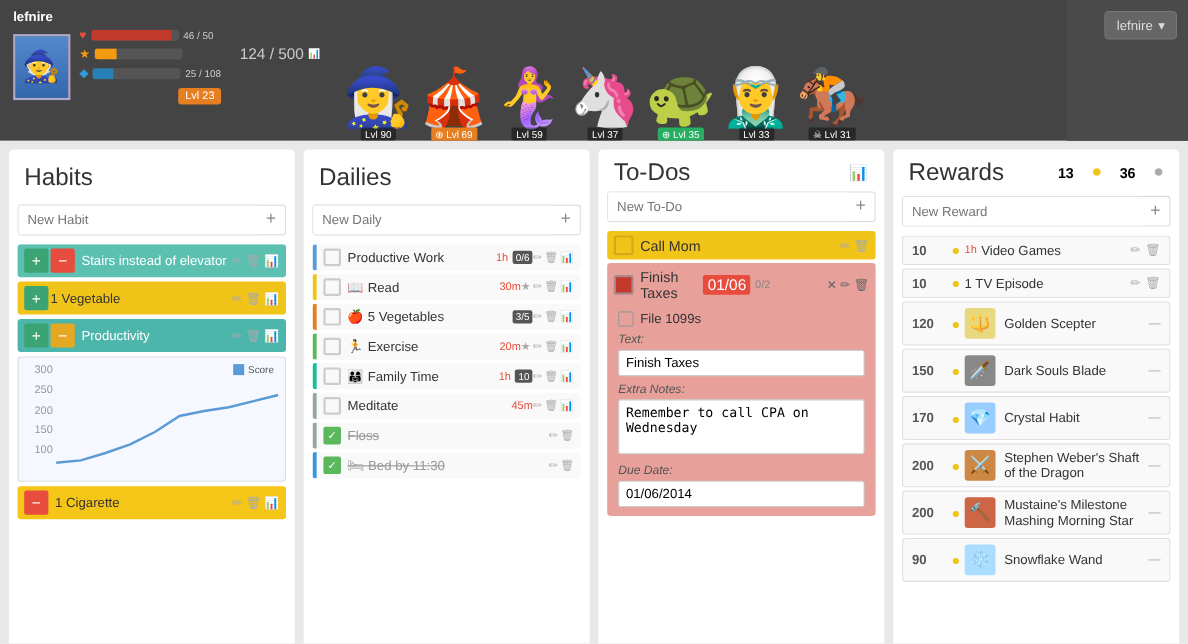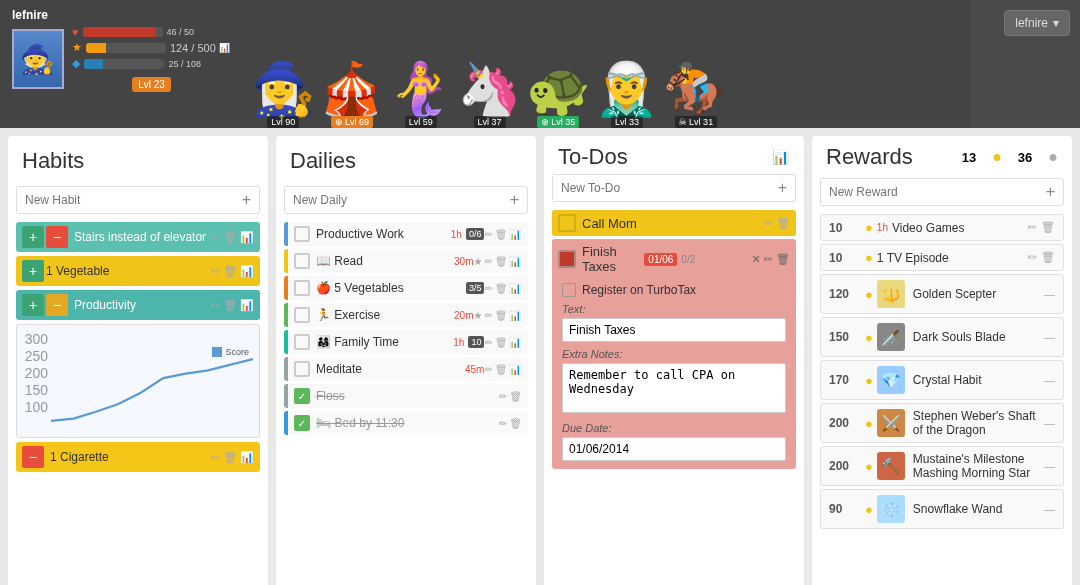--- a/index.html
+++ b/index.html
@@ -36,23 +36,23 @@
     .habit-item.teal .habit-label { color: white; }
     .habit-item.yellow { background: #f0c419; }
     .habit-item.teal2 { background: #4db6ac; }
     .habit-item.teal2 .habit-label { color: white; }
 
     
     .chart-container { background: #f5f8ff; border: 1px solid #ddd; border-radius: 3px; margin: 4px 0; padding: 6px; }
     .chart-title { font-size: 10px; color: #666; margin-bottom: 4px; text-align: center; }
     .chart-area { position: relative; height: 100px; }
     .chart-labels-y { position: absolute; left: 0; top: 0; bottom: 16px; width: 28px; display: flex; flex-direction: column; justify-content: space-between; }
-    .chart-label-y { font-size: 14px; color: #999; text-align: right; padding-right: 3px; }
+    .chart-label-y { font-size: 10px; color: #999; text-align: right; padding-right: 3px; }
     .chart-svg { position: absolute; left: 28px; right: 0; top: 0; bottom: 16px; }
-    .chart-legend { position: absolute; top: 16px; right: 4px; font-size: 9px; color: #555; display: flex; align-items: center; gap: 3px; }
+    .chart-legend { position: absolute; top: 0; right: 4px; font-size: 9px; color: #555; display: flex; align-items: center; gap: 3px; }
     .legend-box { width: 10px; height: 10px; background: #5b9bd5; }
 
     
     .daily-item { display: flex; align-items: center; margin-bottom: 3px; border-radius: 3px; padding: 4px 6px; background: #f9f9f9; border-left: 4px solid #aaa; }
     .daily-check { width: 16px; height: 16px; border: 2px solid #ccc; border-radius: 2px; margin-right: 6px; flex-shrink: 0; }
     .daily-check.checked { background: #5cb85c; border-color: #5cb85c; display: flex; align-items: center; justify-content: center; color: white; font-size: 10px; }
     .daily-label { flex: 1; font-size: 12px; color: #333; }
     .daily-time { font-size: 10px; color: #e74c3c; margin-left: 4px; }
     .daily-icons { display: flex; gap: 2px; color: #aaa; font-size: 10px; }
     .daily-item.blue-left { border-left-color: #5b9bd5; }
@@ -74,21 +74,21 @@
 
     
     .todo-expanded { background: #e8a09a; border-radius: 3px; margin-bottom: 4px; }
     .todo-expanded-header { display: flex; align-items: center; padding: 5px 6px; }
     .todo-expanded-body { padding: 4px 10px 8px; }
     .todo-sub { display: flex; align-items: center; margin-bottom: 3px; font-size: 12px; color: #333; }
     .todo-sub-check { width: 14px; height: 14px; border: 1px solid #999; border-radius: 2px; margin-right: 6px; }
     .form-label { font-size: 11px; color: #555; margin-top: 6px; margin-bottom: 3px; font-style: italic; }
     .form-input { width: 100%; border: 1px solid #ccc; border-radius: 2px; padding: 4px 6px; font-size: 12px; background: white; }
     .form-textarea { width: 100%; border: 1px solid #ccc; border-radius: 2px; padding: 4px 6px; font-size: 12px; background: white; resize: none; height: 50px; }
-    .due-date-badge { background: #e74c3c; color: white; font-size: 10px; padding: 1px 4px; border-radius: 2px; margin-left: 6px; }
+    .due-date-badge { background: #e74c3c; color: white; font-size: 14px; padding: 1px 4px; border-radius: 2px; margin-left: 6px; }
     .todo-expanded-icons { display: flex; gap: 3px; color: #666; font-size: 11px; }
 
     .reward-item { display: flex; align-items: center; margin-bottom: 3px; padding: 5px 8px; background: #f9f9f9; border: 1px solid #e0e0e0; border-radius: 3px; }
     .reward-cost { font-size: 12px; font-weight: bold; color: #555; margin-right: 6px; min-width: 30px; }
     .reward-icon { width: 28px; height: 28px; margin-right: 8px; display: flex; align-items: center; justify-content: center; font-size: 18px; }
     .reward-label { flex: 1; font-size: 12px; color: #333; }
     .reward-edit { color: #aaa; font-size: 11px; margin-left: 4px; }
     .reward-time { font-size: 10px; color: #e74c3c; margin-right: 4px; }
 
     .col-header-row { display: flex; align-items: center; justify-content: space-between; padding: 8px 14px 0; }
@@ -126,21 +126,21 @@
           <div class="bar-outer">
               <div class="bar-inner" style="width:92%; background:#c0392b;"></div>
             </div>
           <span style="font-size:9px; color:#ccc;">46 / 50</span>
         </div>
         <div class="bar-row">
           <span style="color:#f39c12; font-size:11px;">★</span>
           <div class="bar-outer">
               <div class="bar-inner" style="width:24.8%; background:#f39c12;"></div>
             </div>
-          <span style="font-size:11px; color:#ccc;">124 / 500</span>
+          <span style="font-size:14px; color:#ccc;margin-left:48px;">124 / 500</span>
           <span style="font-size:9px; color:#aaa;">📊</span>
         </div>
         <div class="bar-row">
           <span style="color:#3498db; font-size:11px;">◆</span>
           <div class="bar-outer">
               <div class="bar-inner" style="width:23%; background:#2980b9;"></div>
             </div>
           <span style="font-size:9px; color:#ccc;">25 / 108</span>
         </div>
         <div class="lvl-badge">Lvl 23</div>
@@ -393,21 +393,21 @@
           <div style="flex:1;"></div>
           <div class="todo-expanded-icons">
             <span>✕</span>
             <span>✏</span>
             <span>🗑</span>
           </div>
         </div>
         <div class="todo-expanded-body">
           <div class="todo-sub">
             <div class="todo-sub-check"></div>
-            <span>Register on TurboTax</span>
+            <span>File 1099s</span>
           </div>
           <div class="form-label">Text:</div>
           <input class="form-input" value="Finish Taxes" style="">
           <div class="form-label">Extra Notes:</div>
           <textarea class="form-textarea" style="">Remember to call CPA on Wednesday</textarea>
           <div class="form-label">Due Date:</div>
           <input class="form-input" value="01/06/2014" style="">
         </div>
       </div>
 

